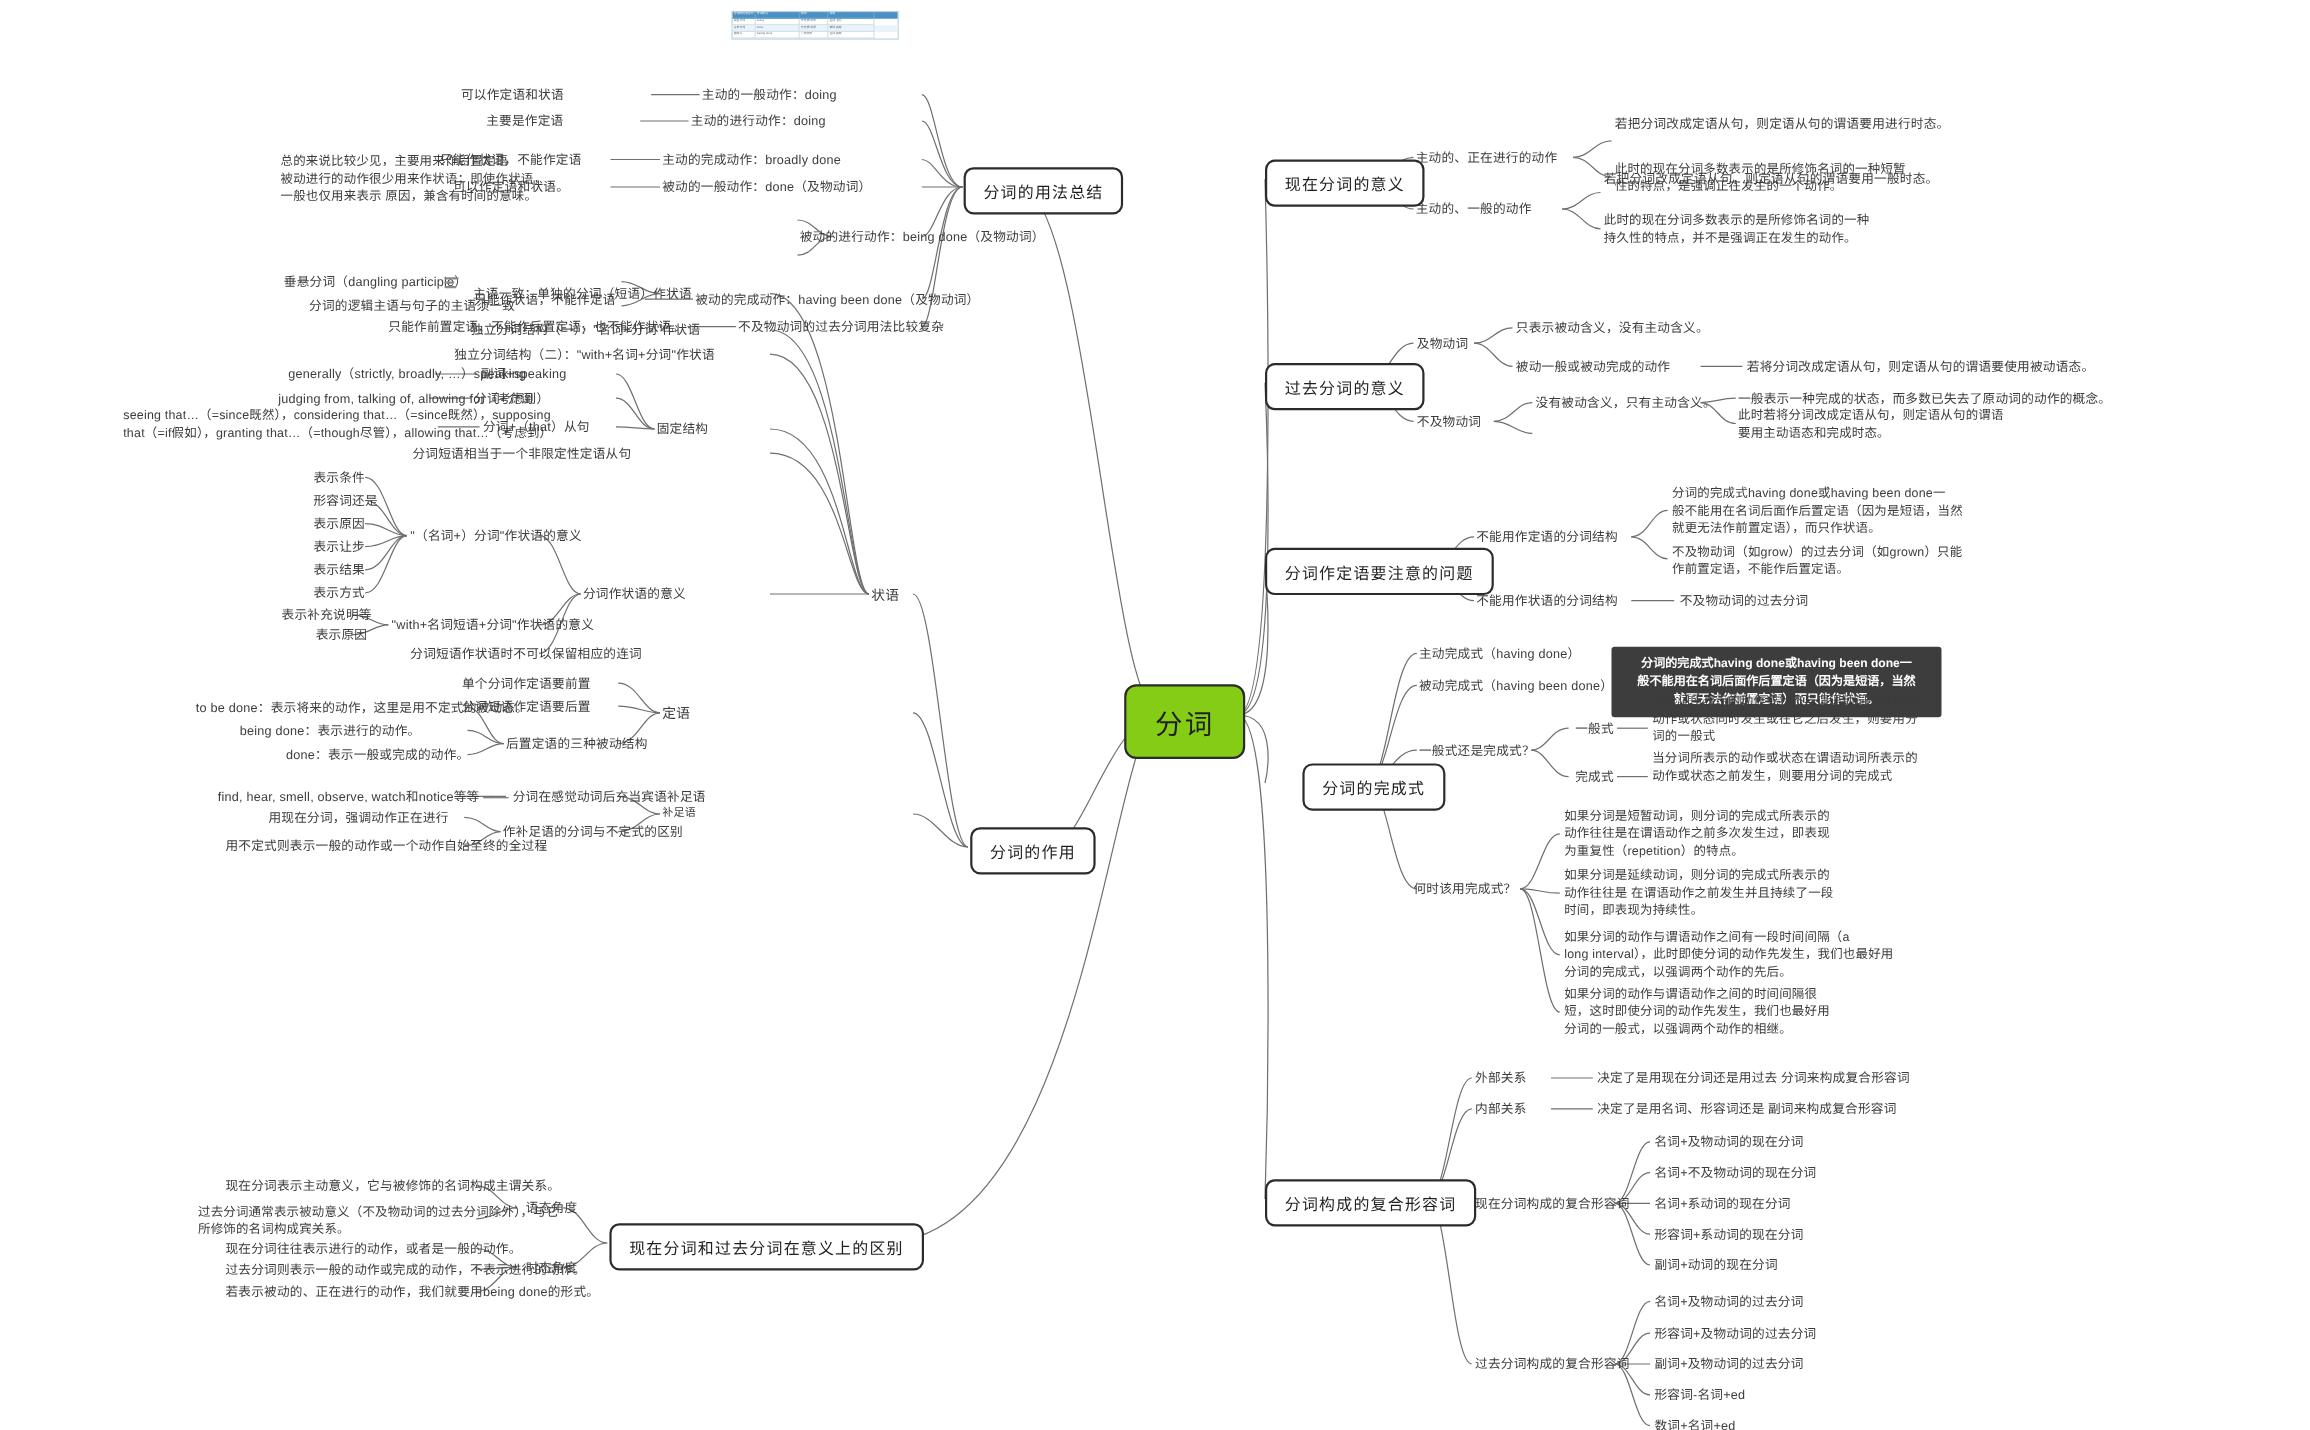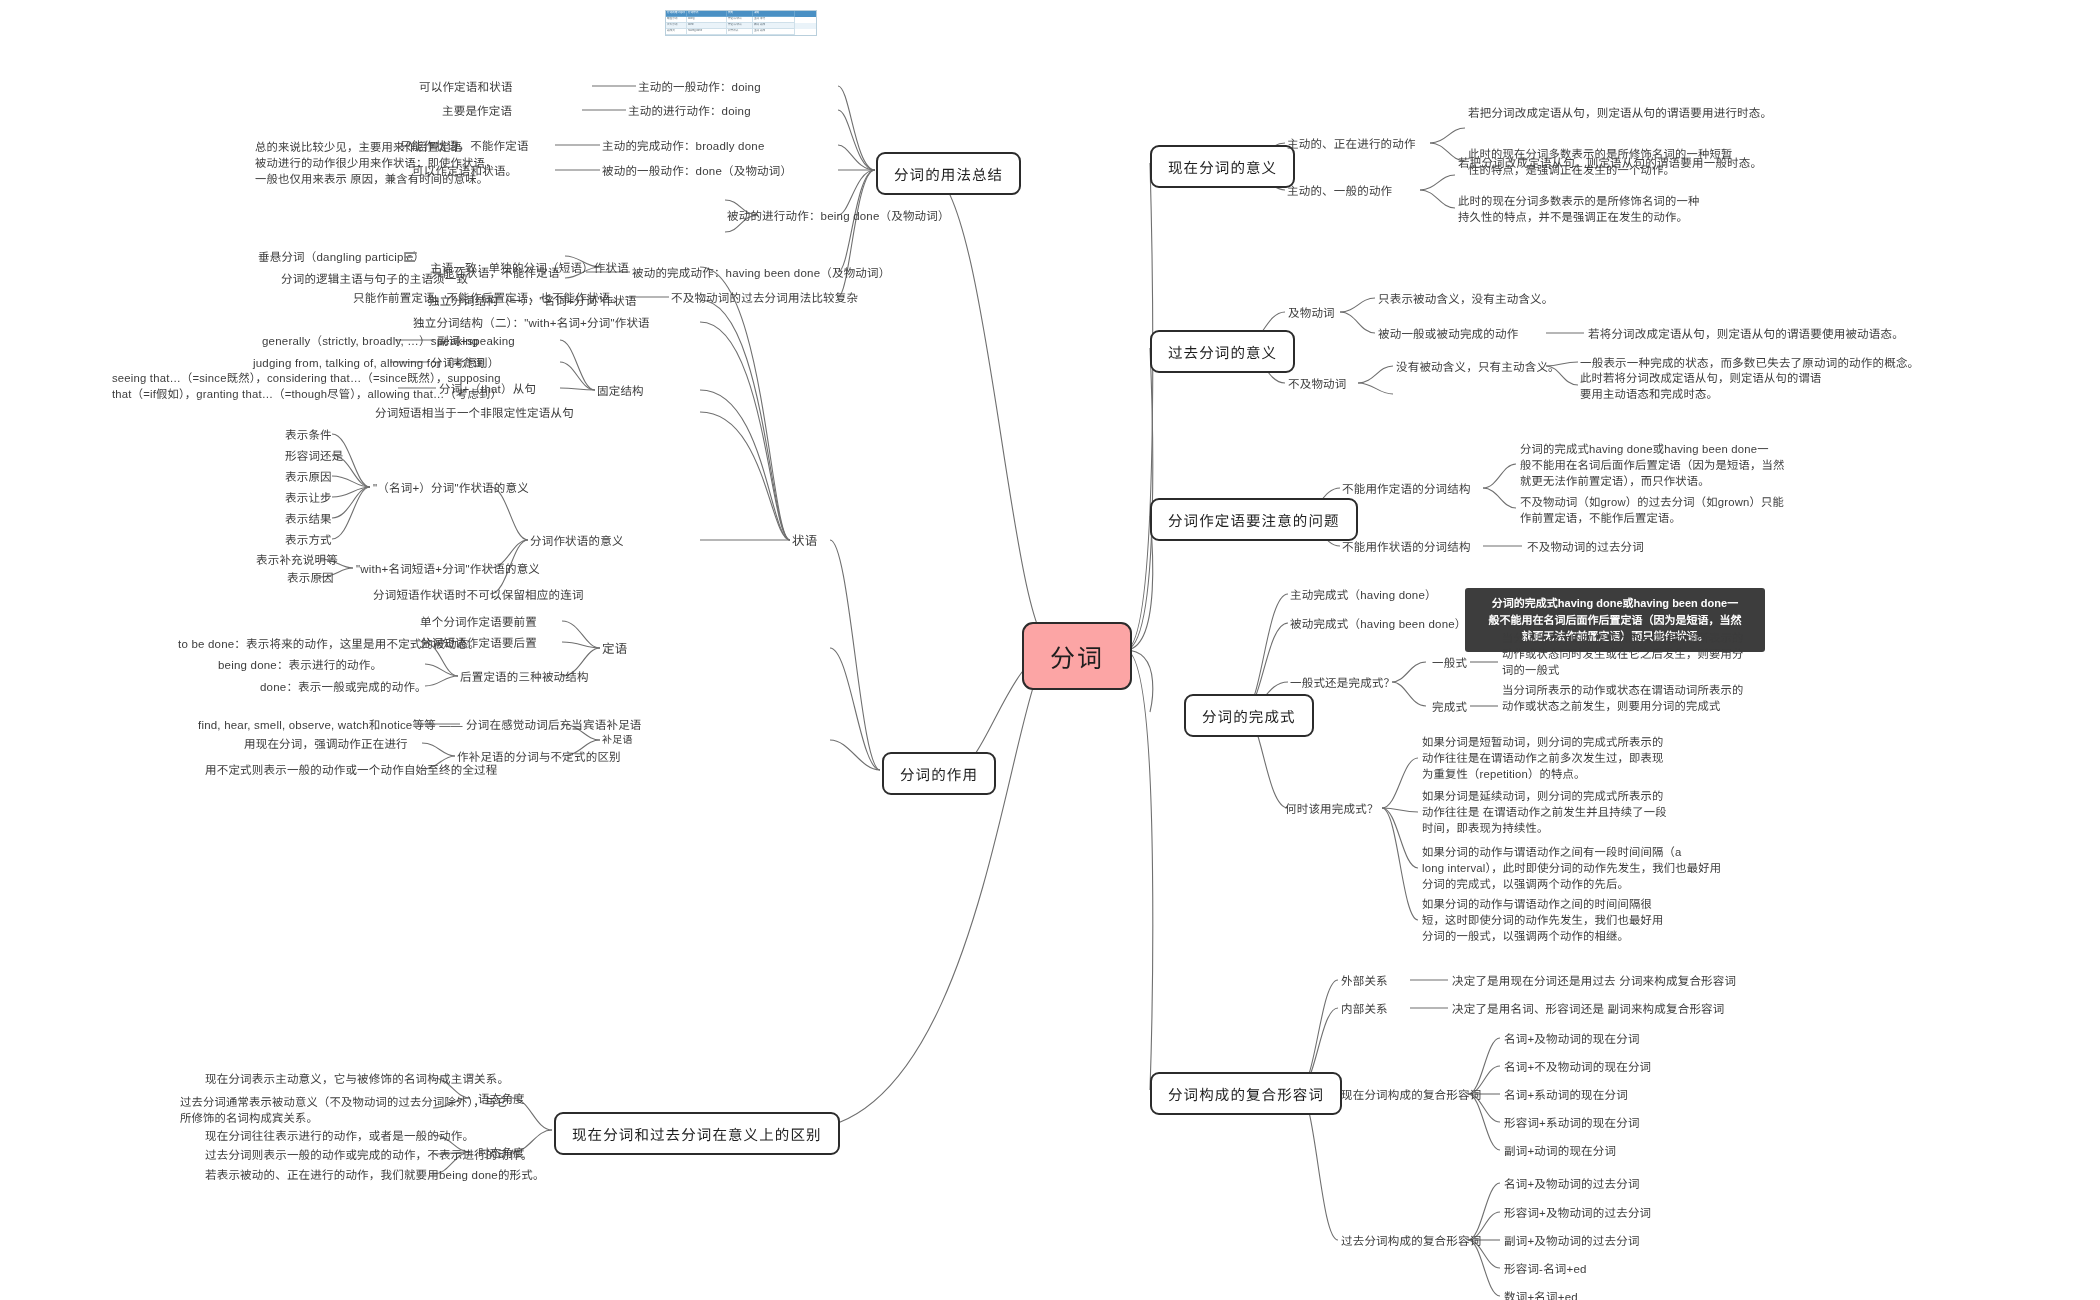--- a/index.html
+++ b/index.html
@@ -33,21 +33,21 @@
     letter-spacing: 0.2px;
   }
   .n-lvl-text { font-size: 11.5px; }
   .n-para { font-size: 11.3px; white-space: pre-line; }
 
   
   .root-box {
     position: absolute;
     border: 2.2px solid #2b2b2b;
     border-radius: 11px;
-    background: #fca5a5;
+    background: #84cc16;
     font-size: 25px;
     color: #1e1e1e;
     padding: 14px 26px;
     letter-spacing: 2px;
     font-weight: 400;
   }
   
   .box1 {
     position: absolute;
     border: 2.2px solid #2b2b2b;
@@ -445,21 +445,21 @@
 long interval），此时即使分词的动作先发生，我们也最好用
 分词的完成式，以强调两个动作的先后。</div>
   <div class="node n-para" style="left:1422px; top:896px;">如果分词的动作与谓语动作之间的时间间隔很
 短，这时即使分词的动作先发生，我们也最好用
 分词的一般式，以强调两个动作的相继。</div>
 
   <div class="box1" style="left:1150px; top:1072px;">分词构成的复合形容词</div>
   <div class="node n-lvl-text" style="left:1341px; top:973px;">外部关系</div>
   <div class="node n-lvl-text" style="left:1452px; top:973px;">决定了是用现在分词还是用过去 分词来构成复合形容词</div>
   <div class="node n-lvl-text" style="left:1341px; top:1001px;">内部关系</div>
-  <div class="node n-lvl-text" style="left:1452px; top:1001px;">决定了是用名词、形容词还是 副词来构成复合形容词</div>
+  <div class="node n-lvl-text" style="left:1452px; top:1001px;font-family:Liberation Serif, serif;">决定了是用名词、形容词还是 副词来构成复合形容词</div>
 
   <div class="node n-lvl-text" style="left:1341px; top:1087px;">现在分词构成的复合形容词</div>
   <div class="node n-lvl-text" style="left:1504px; top:1031px;">名词+及物动词的现在分词</div>
   <div class="node n-lvl-text" style="left:1504px; top:1059px;">名词+不及物动词的现在分词</div>
   <div class="node n-lvl-text" style="left:1504px; top:1087px;">名词+系动词的现在分词</div>
   <div class="node n-lvl-text" style="left:1504px; top:1115px;">形容词+系动词的现在分词</div>
   <div class="node n-lvl-text" style="left:1504px; top:1143px;">副词+动词的现在分词</div>
 
   <div class="node n-lvl-text" style="left:1341px; top:1233px;">过去分词构成的复合形容词</div>
   <div class="node n-lvl-text" style="left:1504px; top:1176px;">名词+及物动词的过去分词</div>

